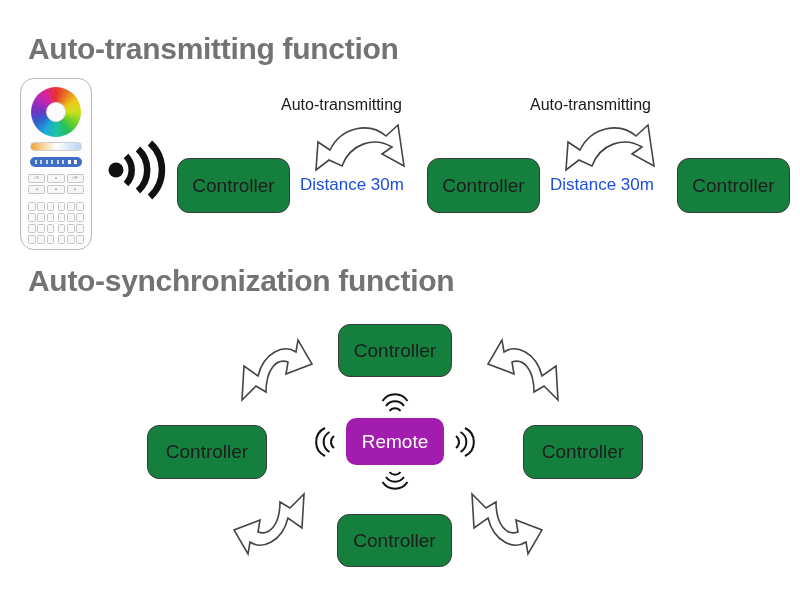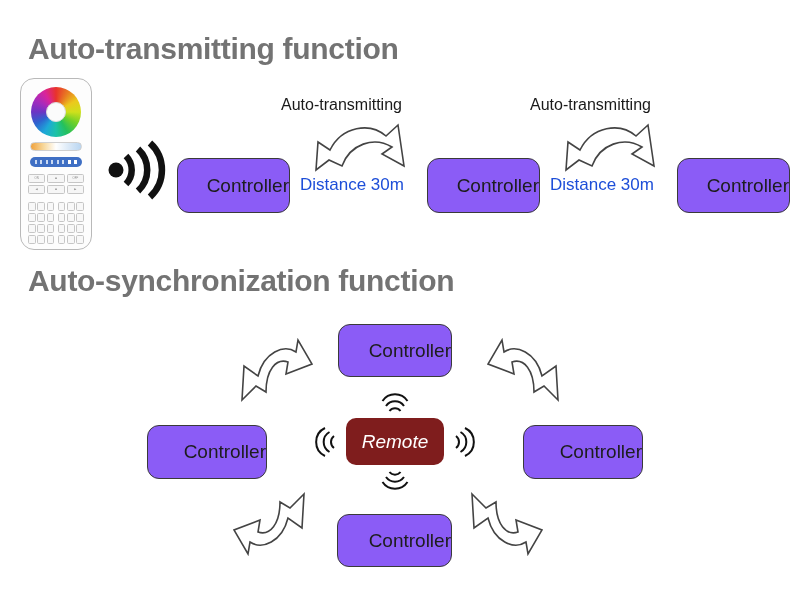--- a/index.html
+++ b/index.html
@@ -141,41 +141,40 @@
     text-align: center;
     color: #8a8a8a;
     overflow: hidden;
   }
 
   
   .ctrl-box {
     position: absolute;
     border: 1.6px solid #3a3a3a;
     border-radius: 12px;
-    background: #8b5cf6;
-    display: flex;
-    align-items: center;
-    justify-content: flex-end;
-    font-size: 19px;
-    color: #1d1d1d;
-    box-sizing: border-box;
-    white-space: nowrap;
-  }
-  .remote-box {
-    position: absolute;
-    background: #7f1d1d;
-    color: #ffffff;
-    border-radius: 10px;
+    background: #15803d;
     display: flex;
     align-items: center;
     justify-content: center;
     font-size: 19px;
-    box-sizing: border-box;
-    white-space: nowrap;
-    font-style: italic;
+    color: #1d1d1d;
+    box-sizing: border-box;
+    white-space: nowrap;
+  }
+  .remote-box {
+    position: absolute;
+    background: #a21caf;
+    color: #ffffff;
+    border-radius: 10px;
+    display: flex;
+    align-items: center;
+    justify-content: center;
+    font-size: 19px;
+    box-sizing: border-box;
+    white-space: nowrap;
   }
 
   .caption {
     position: absolute;
     font-size: 17px;
     color: #1d4ed8;
     white-space: nowrap;
   }
   .label-auto {
     position: absolute;

